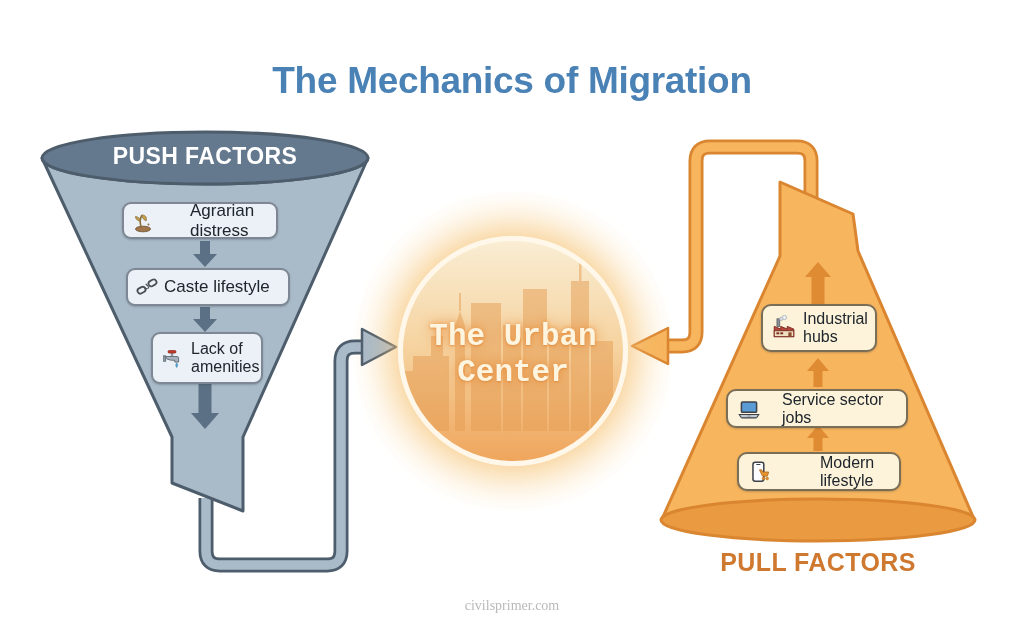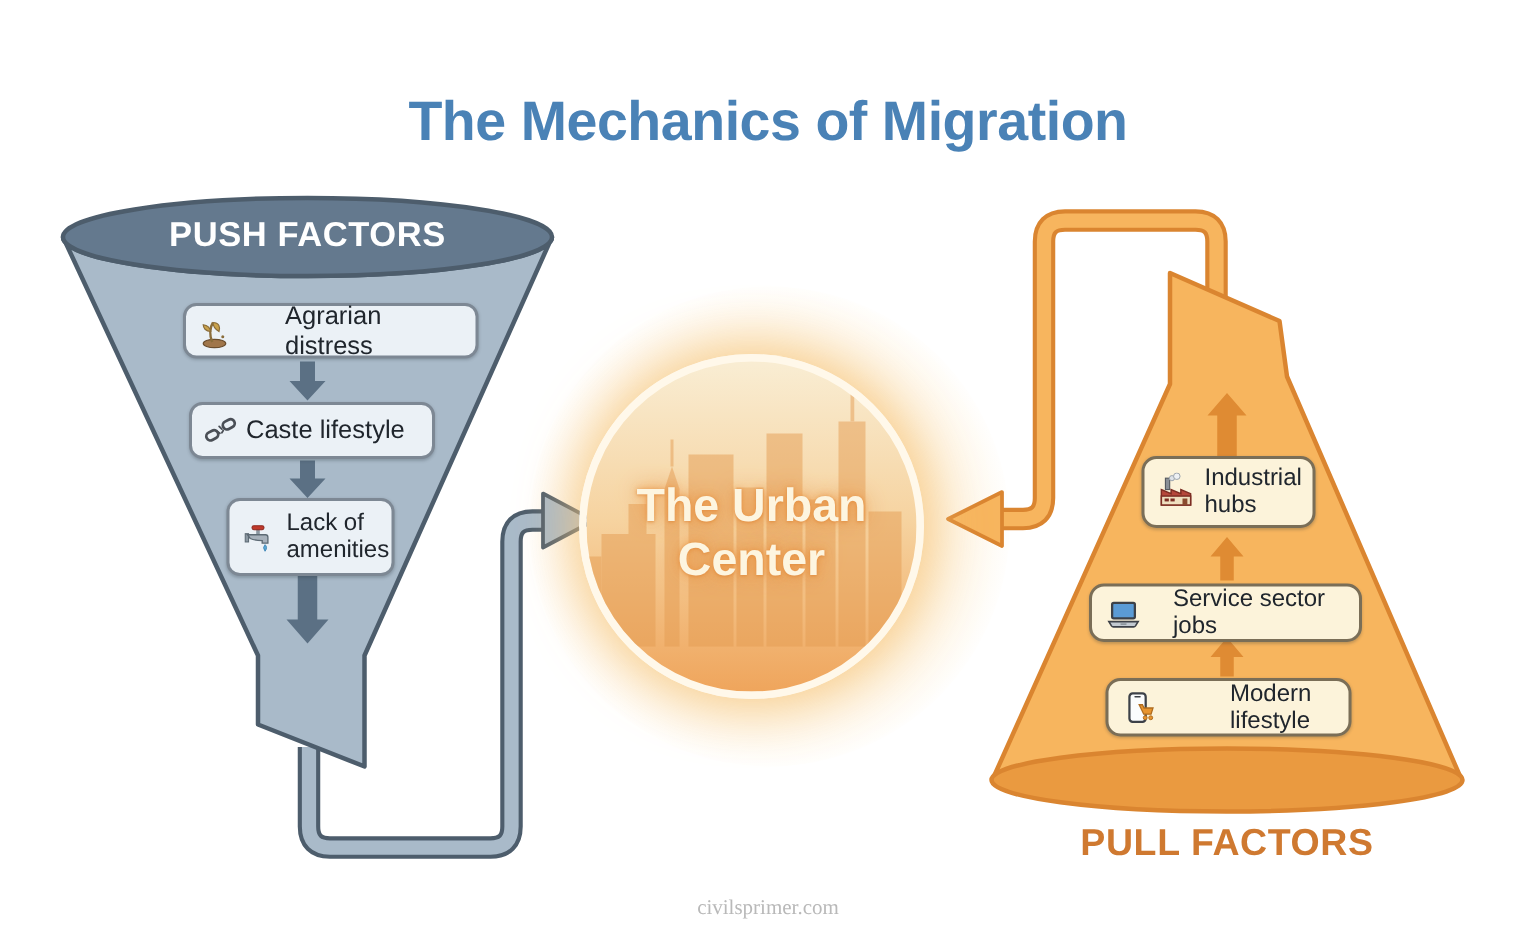--- a/index.html
+++ b/index.html
@@ -40,39 +40,40 @@
   .factor-box{
     position:absolute;box-sizing:border-box;display:flex;align-items:center;gap:6px;
     padding:3px 8px;border-radius:9px;
     box-shadow:0 1px 2px rgba(40,50,60,.25);
   }
   .push-box{background:var(--push-box-bg,#ebf1f6);border:2px solid var(--push-box-border,#7d8894);}
   .pull-box{background:var(--pull-box-bg,#fcf3da);border:2px solid var(--pull-box-border,#7a6e57);border-radius:10px;}
   .factor-box .icon{flex:0 0 auto;display:flex;align-items:center;justify-content:center;}
   .box-text{color:var(--box-text,#20262d);font-size:17px;line-height:1.12;}
   .box-text.small{font-size:16px;}
-  .box-agrarian{left:122px;top:202px;width:197px;height:37px;gap:34px;}
+  .box-agrarian{left:122px;top:202px;width:156px;height:37px;gap:34px;}
   .box-caste{left:126px;top:268px;width:164px;height:38px;}
   .box-lack{left:151px;top:332px;width:112px;height:52px;}
   .box-industrial{left:761px;top:304px;width:116px;height:48px;}
   .box-service{left:726px;top:389px;width:182px;height:39px;gap:20px;}
   .box-modern{left:737px;top:452px;width:164px;height:39px;gap:47px;}
   
   .center-glow{
     position:absolute;left:353px;top:191px;width:320px;height:320px;border-radius:50%;
     background:radial-gradient(circle,
       rgba(250,216,160,0.75) 32%,
       rgba(252,228,185,0.38) 54%,
       rgba(255,244,225,0) 72%);
   }
   .urban-circle{
-    position:absolute;left:386px;top:236px;width:230px;height:230px;border-radius:50%;
+    position:absolute;left:398px;top:236px;width:230px;height:230px;border-radius:50%;
     box-sizing:border-box;border:5px solid #fff8ea;overflow:hidden;
     background:linear-gradient(180deg,#f9edd3 0%,#f6d3a0 48%,#efa55c 100%);
     box-shadow:0 0 34px 6px rgba(246,197,125,.8);
+    font-family:Liberation Mono, monospace;
   }
   .skyline{position:absolute;left:0;top:0;width:220px;height:220px;}
   .urban-text{
     position:absolute;inset:0;display:flex;align-items:center;justify-content:center;
     text-align:center;padding-top:8px;
     font-size:31px;line-height:36px;font-weight:800;width:175px;margin:0 auto;
     color:#fdf5e0;
     text-shadow:0 0 14px rgba(235,150,70,.95),0 0 5px rgba(235,150,70,.8),0 1px 2px rgba(210,120,45,.6);
   }
   

